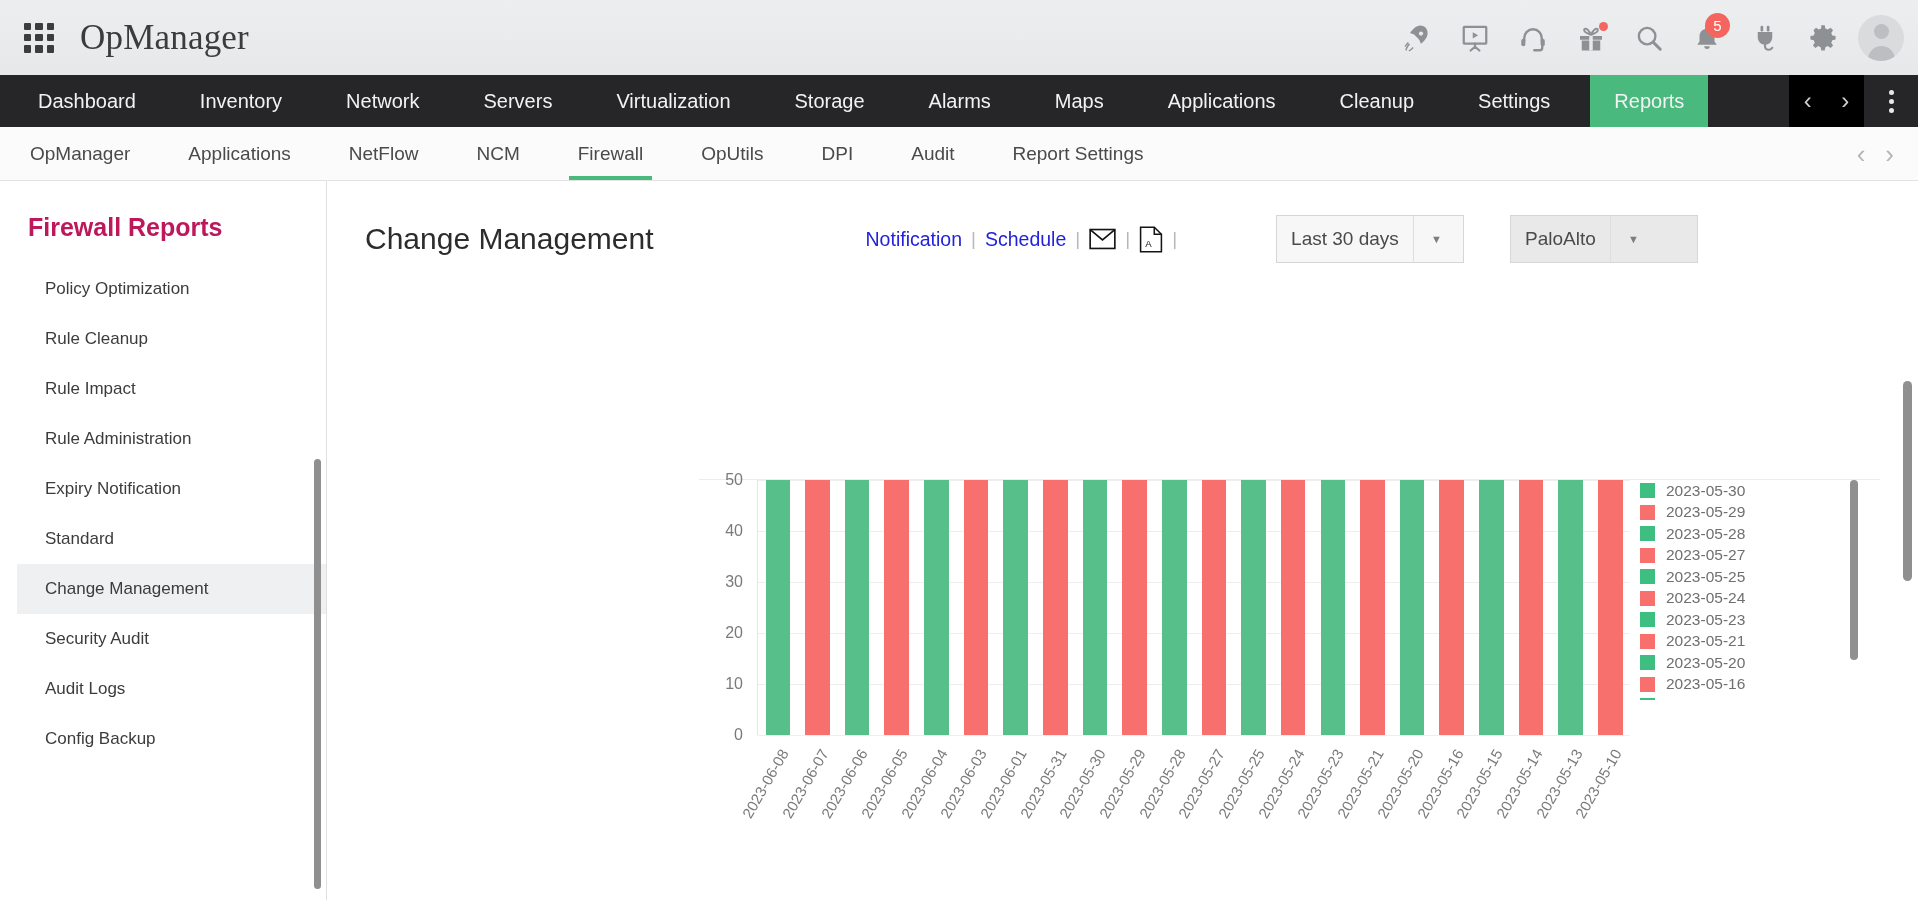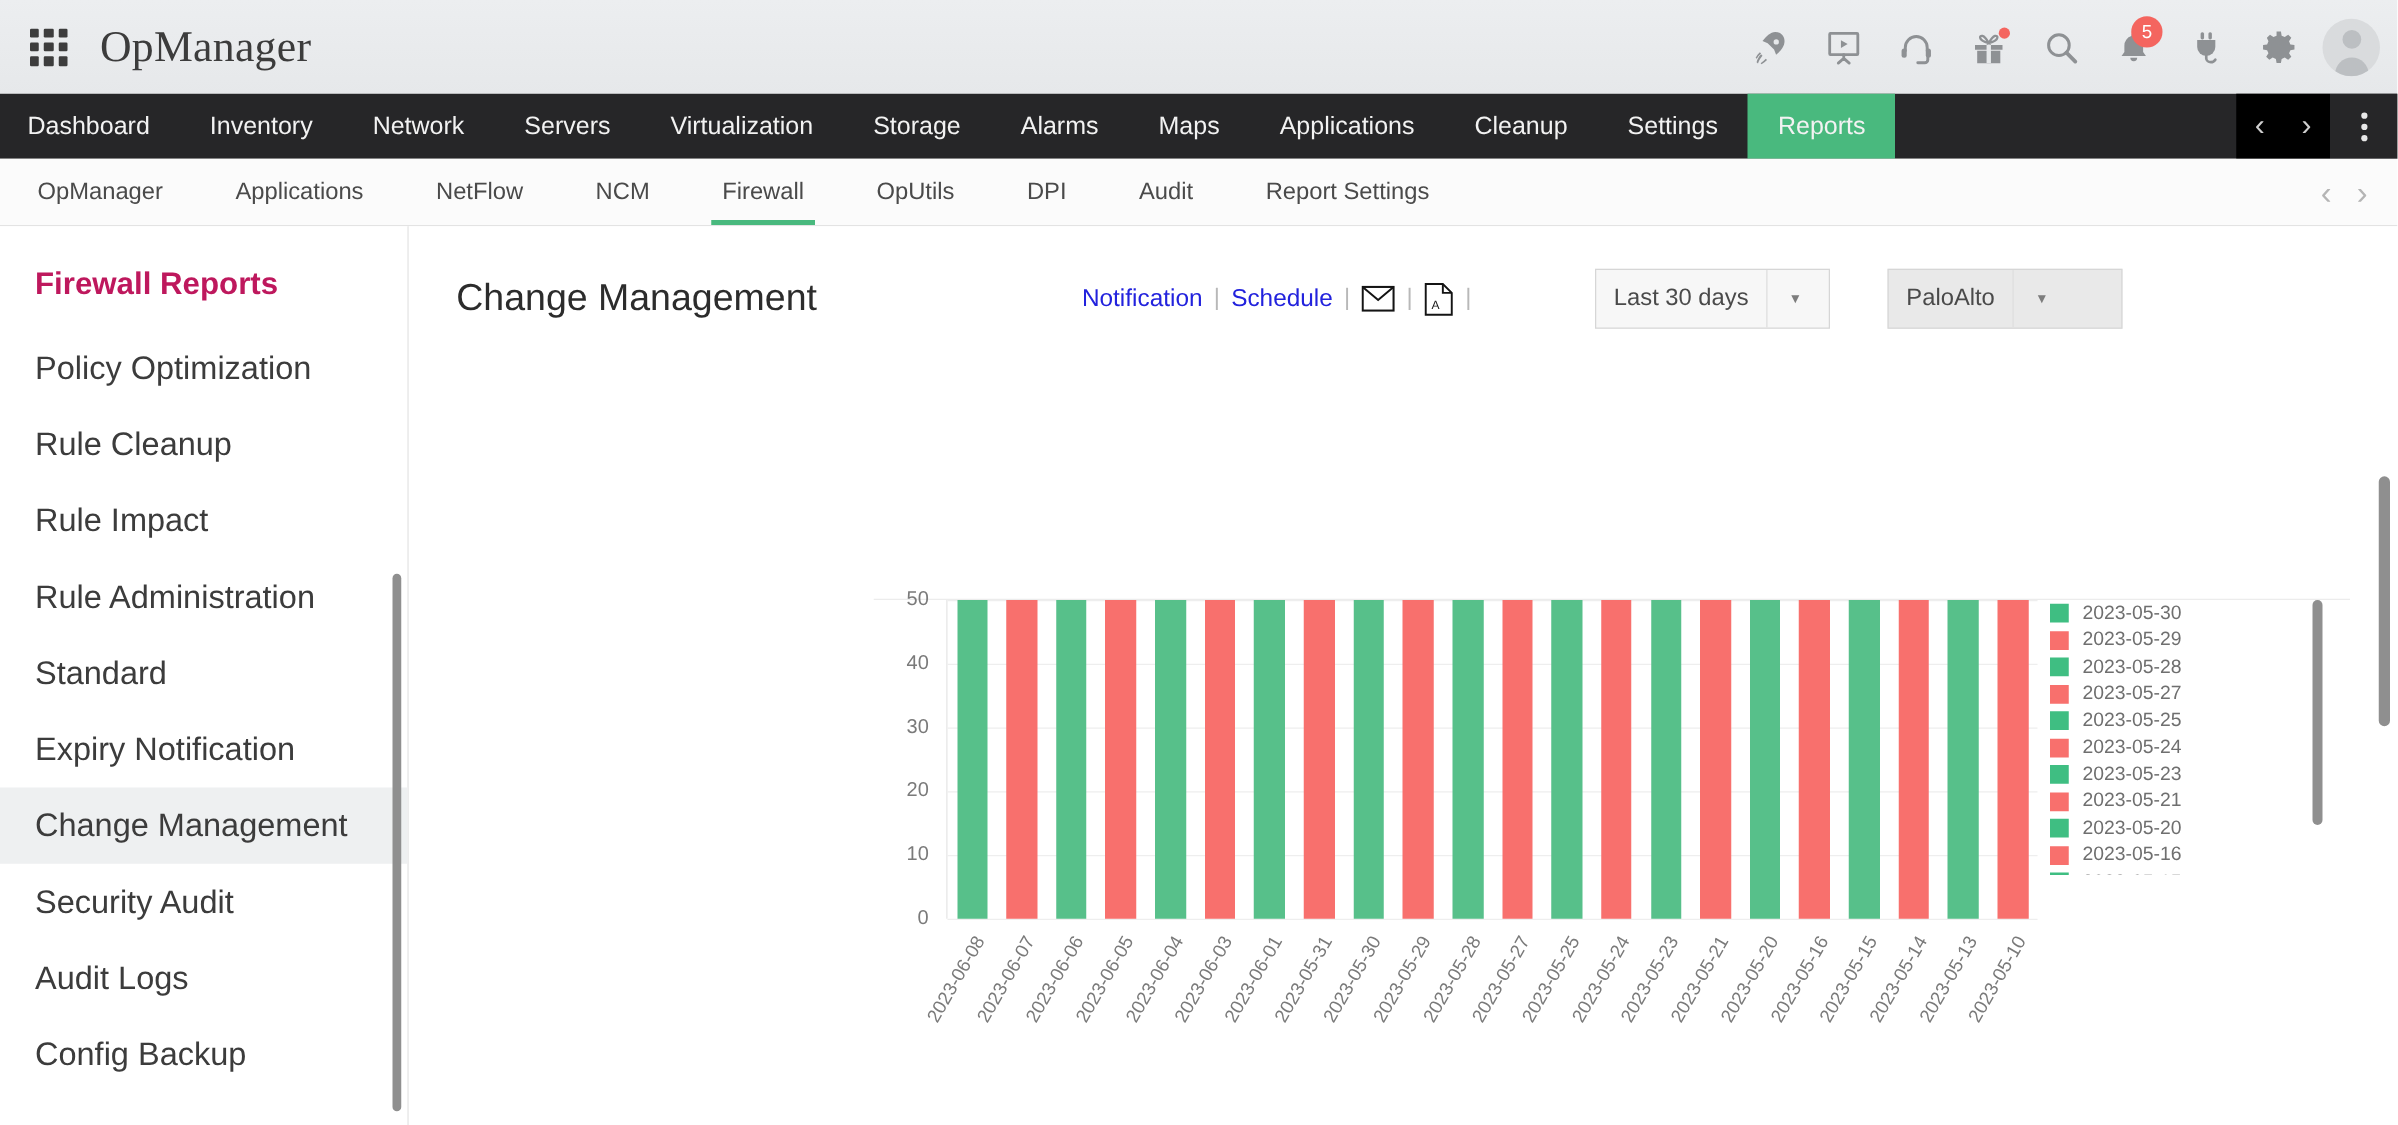--- a/index.html
+++ b/index.html
@@ -32,21 +32,21 @@
     display: flex; align-items: flex-end; justify-content: center; overflow: hidden; margin-left:6px; cursor:pointer;}
   .avatar .head { width: 15px; height: 15px; background: #bcbfc2; border-radius: 50%;
     position: absolute; top: 9px; }
   .avatar .body { width: 27px; height: 15px; background: #bcbfc2; border-radius: 14px 14px 0 0; }
   .avatar-wrap { position: relative; width: 46px; height: 46px; display:flex; align-items:flex-end; justify-content:center;}
 
   
   .mainnav { height: 52px; background: #262628; display: flex; align-items: stretch;
     position: relative; width: 100%; }
   .mainnav .item { display: flex; align-items: center; padding: 0 24px; color: #f2f2f2;
-    font-size: 20px; cursor: pointer; white-space: nowrap; }
+    font-size: 20px; cursor: pointer; white-space: nowrap; margin-left: 16px; }
   .mainnav .item:first-child { padding-left: 22px; }
   .mainnav .item.active { background: #49b97e; }
   .navarrows { position: absolute; right: 54px; top: 0; height: 52px; width: 75px;
     background: #000; display: flex; align-items: center; justify-content: space-around; }
   .navarrows div { color: #cfcfcf; font-size: 24px; cursor: pointer; line-height: 1; }
   .kebab { position: absolute; right: 0; top: 0; height: 52px; width: 54px; background: #262628;
     display: flex; flex-direction: column; align-items: center; justify-content: center; gap: 4px; cursor: pointer; }
   .kebab span { width: 5px; height: 5px; border-radius: 50%; background: #e8e8e8; }
 
   
@@ -60,21 +60,21 @@
   .subarrows { margin-left: auto; display: flex; align-items: center; gap: 20px; padding-right: 24px; }
   .subarrows div { color: #b5b5b5; font-size: 26px; cursor: pointer; line-height: 1; }
 
   
   .body { display: flex; height: calc(900px - 75px - 52px - 54px); }
 
   
   .sidebar { width: 327px; background: #fff; border-right: 1px solid #e0e0e0;
     position: relative; overflow: hidden; flex: 0 0 327px; }
   .sb-title { font-size: 25px; font-weight: 700; color: #be185d; padding: 32px 0 22px 28px; }
-  .sb-item { font-size: 26px; color: #3c3c3c; padding: 15px 0 15px 28px; cursor: pointer; }
+  .sb-item { font-size: 17px; color: #3c3c3c; padding: 15px 0 15px 28px; cursor: pointer; margin-left: 17px; }
   .sb-item.active { background: #eef0f1; }
   .sb-scroll { position: absolute; right: 5px; top: 278px; width: 7px; height: 430px;
     background: #8f8f8f; border-radius: 4px; cursor: pointer; }
 
   
   .content { flex: 1; position: relative; overflow: hidden; background: #fff; }
   .page-scroll { position: absolute; right: 6px; top: 200px; width: 9px; height: 200px;
     background: #8f8f8f; border-radius: 5px; cursor: pointer; }
 
   .content-head { display: flex; align-items: center; padding: 34px 0 0 38px; }
@@ -248,22 +248,22 @@
 </div>
 
 <div class="body">
 
   <div class="sidebar">
     <div class="sb-title">Firewall Reports</div>
     <div class="sb-item">Policy Optimization</div>
     <div class="sb-item">Rule Cleanup</div>
     <div class="sb-item">Rule Impact</div>
     <div class="sb-item">Rule Administration</div>
+    <div class="sb-item">Expiry Notification</div>
     <div class="sb-item">Standard</div>
-    <div class="sb-item">Expiry Notification</div>
     <div class="sb-item active">Change Management</div>
     <div class="sb-item">Security Audit</div>
     <div class="sb-item">Audit Logs</div>
     <div class="sb-item">Config Backup</div>
 
     <div class="sb-scroll"></div>
   </div>
 
   <div class="content">
 

